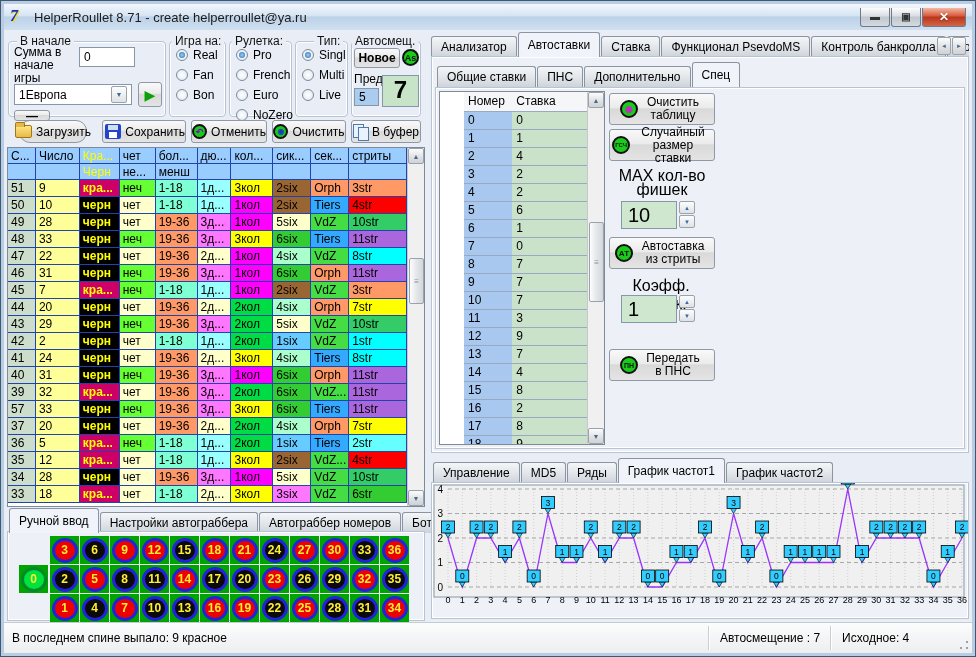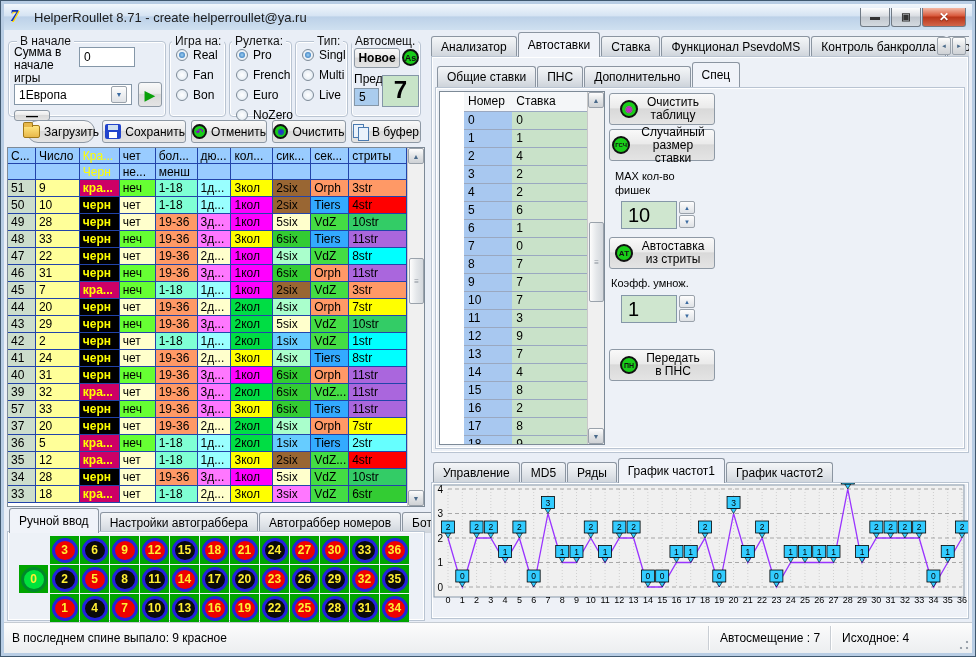--- a/index.html
+++ b/index.html
@@ -98,21 +98,21 @@
   .brow.hdr .bcell { background: #f4f6f8; height: 19px; padding-top: 2px; }
   
   .rbtn { position: absolute; left: 608px; width: 106px; font-size: 12px; line-height: 13px; }
   .spinner { position: absolute; display: flex; }
   .spinval { background: #cfe6cf; border: 1px solid #8597a8; width: 56px;
     font-size: 20px; padding: 2px 0 0 6px; }
   .spinbtns { display: flex; flex-direction: column; margin-left: 2px; }
   .spinbtn { width: 16px; height: 13px; border: 1px solid #9aa2ab; border-radius: 2px;
     background: linear-gradient(#fdfdfd, #dfe2e6); font-size: 6px; color: #3a6aa0;
     display: flex; align-items: center; justify-content: center; margin-bottom: 1px; }
-  .small-label { position: absolute; font-size: 11px; text-align: left; }
+  .small-label { position: absolute; font-size: 16px; text-align: center; }
   
   #chart-frame { position: absolute; left: 430px; top: 481px; width: 538px; height: 137px;
     border: 1px solid #b9c4d2; box-shadow: inset 0 0 0 1px #fff; background: #eef1f7; }
   
   #statusbar { position: absolute; left: 3px; right: 3px; bottom: 3px; height: 31px;
     background: linear-gradient(#fcfcfc, #eceef0); border-top: 1px solid #c5cbd2;
     display: flex; align-items: center; font-size: 12px; }
   .st-sep { width: 1px; align-self: stretch; margin: 3px 0;
     border-left: 1px solid #c9ced4; border-right: 1px solid #ffffff; }
   #grip { position: absolute; right: 2px; bottom: 2px; width: 12px; height: 12px;
@@ -227,21 +227,21 @@
   <div class="group" style="left:350px; top:40px; width:70px; height:76px;">
     <span class="glabel" style="left:0px;">Автосмещ.</span>
     <div class="btn" style="position:absolute; left:2px; top:6px; width:46px; height:20px; font-weight:bold;">Новое</div>
     <div class="icn-circle" style="position:absolute; left:50px; top:7px; width:17px; height:17px; font-size:9px;">As</div>
     <div style="position:absolute; left:2px; top:30px;">Пред.</div>
     <div style="position:absolute; left:2px; top:46px; width:25px; height:18px; background:#aaccee; border:1px solid #8597a8; padding:1px 0 0 4px;">5</div>
     <div style="position:absolute; left:30px; top:33px; width:37px; height:32px; background:#c8e4c8; border:1px solid #8597a8;
          font: bold 24px 'Liberation Sans', sans-serif; text-align:center;">7</div>
   </div>
 
-  <div class="btn" style="position:absolute; left:26px;  top:119px; width:68px; height:23px;border-radius:11px;">
+  <div class="btn" style="position:absolute; left:18px;  top:119px; width:68px; height:23px;border-radius:11px;">
     <span class="mini-folder"></span>
       <span>Загрузить</span>
     </div>
   <div class="btn" style="position:absolute; left:101px; top:119px; width:84px; height:23px;justify-content:flex-end;">
     <span class="mini-floppy"></span>
       <span>Сохранить</span>
     </div>
   <div class="btn" style="position:absolute; left:190px; top:119px; width:76px; height:23px;">
     <span class="icn-circle" style="width:15px;height:15px;font-size:9px;color:#8800cc;">↶</span>
       <span>Отменить</span>

